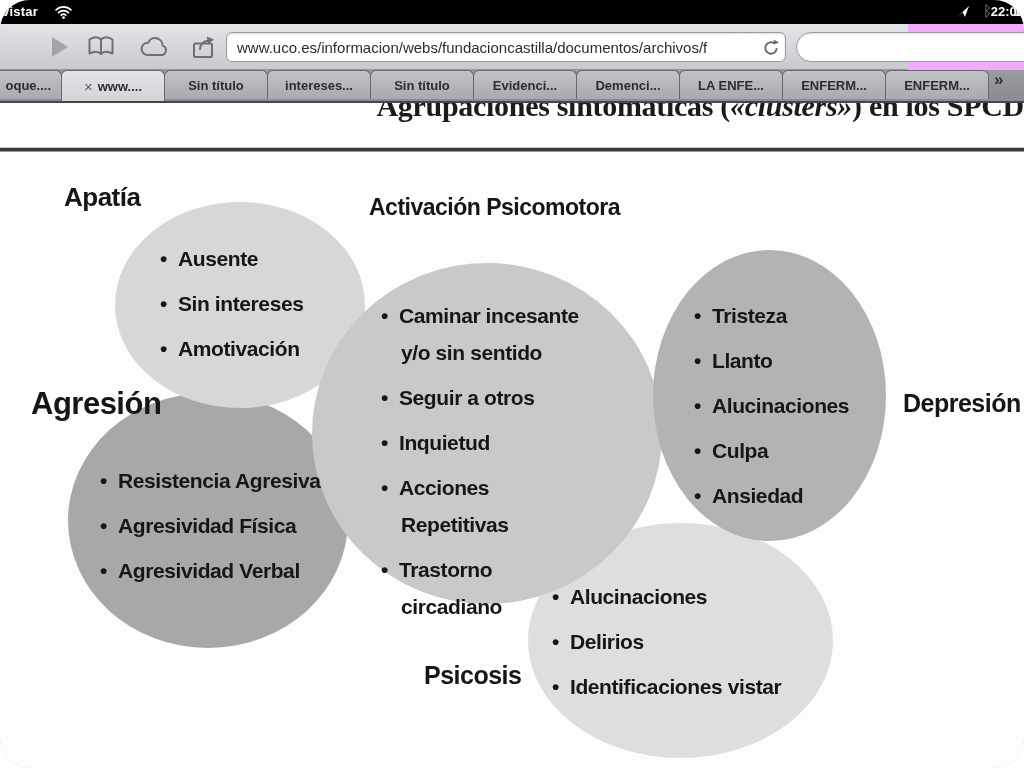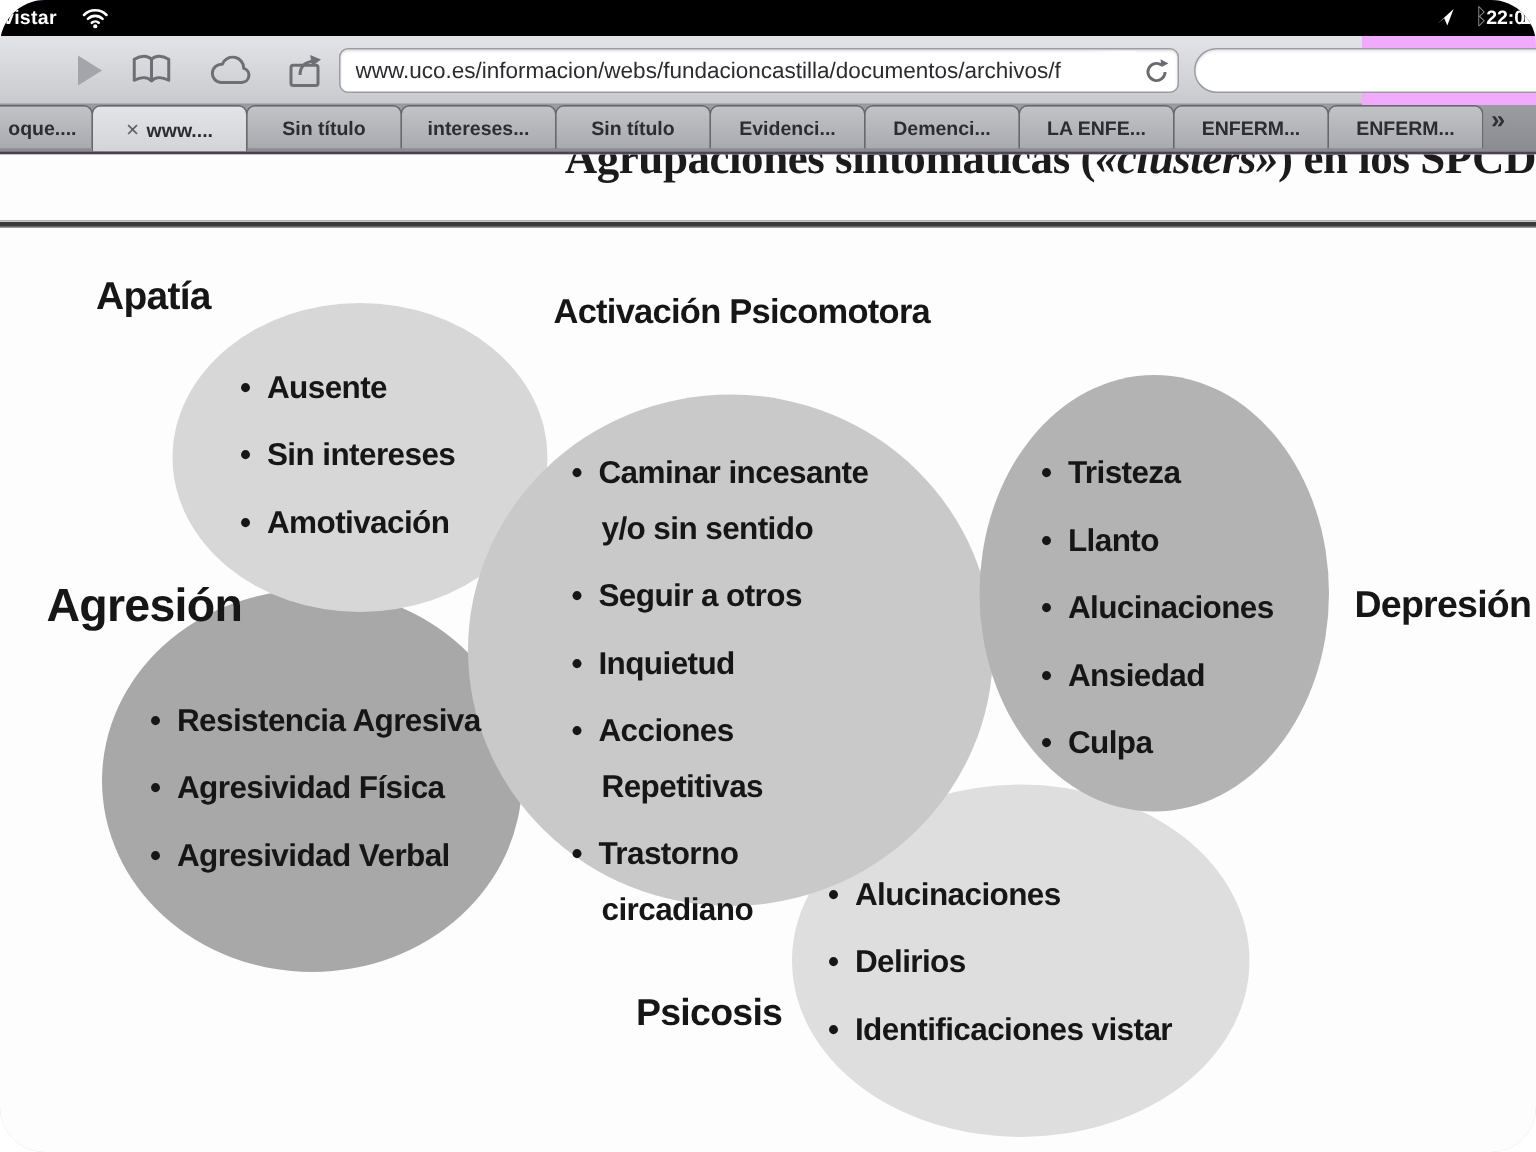--- a/index.html
+++ b/index.html
@@ -211,22 +211,22 @@
     </ul>
     <ul class="cluster-list ls-agresion">
       <li>Resistencia Agresiva</li>
       <li>Agresividad Física</li>
       <li>Agresividad Verbal</li>
     </ul>
     <ul class="cluster-list ls-depresion">
       <li>Tristeza</li>
       <li>Llanto</li>
       <li>Alucinaciones</li>
+      <li>Culpa</li>
       <li>Ansiedad</li>
-      <li>Culpa</li>
     </ul>
     <ul class="cluster-list ls-psicosis">
       <li>Alucinaciones</li>
       <li>Delirios</li>
       <li>Identificaciones vistar</li>
     </ul>
   </div>
 
 </div>
 

